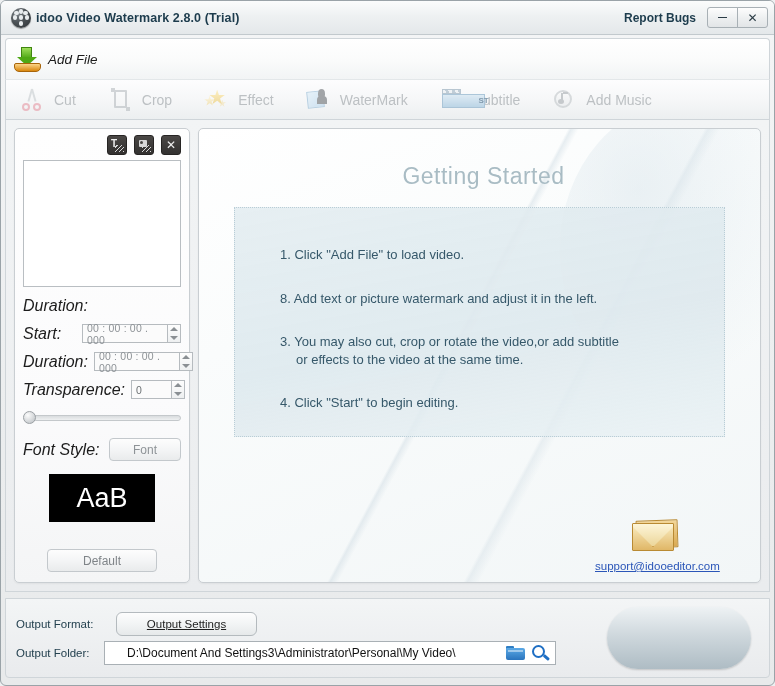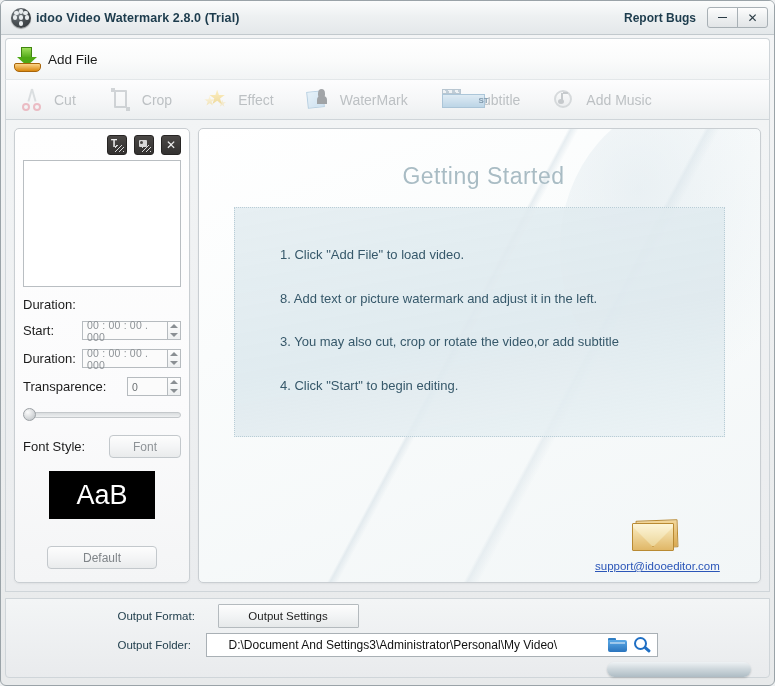--- a/index.html
+++ b/index.html
@@ -56,21 +56,21 @@
   .winbtn .dash{display:block;width:9px;height:1.5px;background:#2a3b45;}
 
   
   .topbar{
     margin:3px 4px 0 4px;height:41px;box-sizing:border-box;
     background:linear-gradient(180deg,#ffffff 0%,#fafbfb 55%,#f2f4f5 100%);
     border:1px solid #cfd5d9;border-bottom:none;border-radius:4px 4px 0 0;
     display:flex;align-items:center;padding:0 10px 0 8px;
   }
   .addfile{display:flex;align-items:center;gap:7px;cursor:pointer;}
-  .addfile-label{font-size:13.5px;color:#1c1c1c;}
+  .addfile-label{font-size:13.5px;color:#1c1c1c;font-style:italic;}
   .dl-icon{position:relative;width:27px;height:26px;flex:0 0 27px;}
   .dl-icon .arrow{
     position:absolute;left:7px;top:1px;width:11px;height:11px;
     background:linear-gradient(180deg,#9ede5a,#4fa814);
     border:1px solid #3f850f;border-bottom:none;box-sizing:border-box;
   }
   .dl-icon .arrowhead{
     position:absolute;left:2.5px;top:11px;width:0;height:0;
     border-left:10px solid transparent;border-right:10px solid transparent;
     border-top:9px solid #4fa814;
@@ -163,21 +163,21 @@
   }
   .wmbtn .glyphT{font-size:10px;font-weight:bold;color:#efefef;line-height:1;position:absolute;left:3px;top:3px;}
   .wmbtn .glyphP{position:absolute;left:3.5px;top:4px;width:8px;height:7px;background:#d7d7d7;border-radius:1px;}
   .wmbtn .glyphP:after{content:"";position:absolute;left:1px;top:1px;width:3px;height:3px;border-radius:50%;background:#4a4745;}
   .wmbtn .lines{position:absolute;right:2.5px;bottom:2.5px;width:9px;height:7px;
     background:repeating-linear-gradient(-45deg,#d9d9d9 0 1px,transparent 1px 3px);}
   .wmbtn .glyphX{font-size:12px;color:#f0f0f0;line-height:1;font-weight:bold;}
   .preview-box{
     height:127px;background:#ffffff;border:1px solid #b9bec2;box-sizing:border-box;
   }
-  .lbl{font-size:13px;color:#1c1c1c;}
+  .lbl{font-size:16px;color:#1c1c1c;font-style:italic;}
   .row{display:flex;align-items:center;margin-top:9px;gap:6px;}
   .row .lbl{flex:0 0 auto;}
   .duration-title{margin-top:10px;display:block;}
   .spin{
     display:flex;align-items:stretch;margin-left:auto;
   }
   .spin .fld{
     width:85px;height:19px;box-sizing:border-box;
     border:1px solid #b6bbbf;border-right:none;background:#fbfbfb;
     font-size:10.5px;color:#8d9296;display:flex;align-items:center;
@@ -271,42 +271,42 @@
   }
   .support a{
     font-size:11.5px;color:#2b56b8;text-decoration:underline;cursor:pointer;
   }
 
   
   .footer{
     margin:6px 4px 4px 4px;height:80px;box-sizing:border-box;
     background:linear-gradient(180deg,#f3f5f6,#e9ebed);
     border:1px solid #cfd5d9;border-radius:0 0 4px 4px;
-    display:flex;align-items:center;padding:0 10px;position:relative;flex-direction:column;
+    display:flex;align-items:center;padding:0 10px;position:relative;
   }
   .fcol{flex:1 1 auto;}
   .frow{display:flex;align-items:center;margin:5px 0;}
   .flabel{font-size:11.5px;color:#24414f;width:88px;flex:0 0 88px;}
   .combo{
     width:290px;height:24px;box-sizing:border-box;background:#fff;
     border:1px solid #a9b0b5;display:flex;align-items:center;
   }
   .combo .val{flex:1 1 auto;font-size:12.5px;color:#111;padding-left:6px;white-space:nowrap;overflow:hidden;}
   .combo .arrowbtn{
     width:26px;height:22px;flex:0 0 26px;margin:0 1px 0 0;
     background:linear-gradient(180deg,#fdfdfd,#eceeef);
     border:1px solid #bcc2c6;box-sizing:border-box;border-radius:2px;
     display:flex;align-items:center;justify-content:center;cursor:pointer;
   }
   .combo .arrowbtn .up{width:0;height:0;border-left:5px solid transparent;border-right:5px solid transparent;border-bottom:5px solid #444a4e;}
   .btn-outset{
     margin-left:12px;width:141px;height:24px;font-size:11.5px;color:#1e1e1e;
     background:linear-gradient(180deg,#fdfdfd 0%,#f2f4f5 50%,#e6e9ea 100%);
-    border:1px solid #b4babe;border-radius:1px;box-sizing:border-box;
-    display:flex;align-items:center;justify-content:center;cursor:pointer;
+    border:1px solid #b4babe;border-radius:6px;box-sizing:border-box;
+    display:flex;align-items:center;justify-content:center;cursor:pointer;text-decoration:underline;
   }
   .pathbox{
     width:452px;height:24px;box-sizing:border-box;background:#fff;
     border:1px solid #a9b0b5;display:flex;align-items:center;
   }
   .pathbox .val{flex:1 1 auto;font-size:12px;color:#111;padding-left:22px;white-space:nowrap;overflow:hidden;}
   .pbicon{width:22px;flex:0 0 22px;height:20px;position:relative;cursor:pointer;margin-right:3px;}
   .ic-folder .tab{position:absolute;left:1px;top:3px;width:8px;height:3px;background:#2f7ec4;border-radius:1px 1px 0 0;}
   .ic-folder .fb{position:absolute;left:1px;top:5px;width:19px;height:12px;background:linear-gradient(180deg,#5ba9e6,#2a74bd);border-radius:1px 2px 2px 2px;}
   .ic-folder .fb:after{content:"";position:absolute;left:2px;top:2px;right:2px;height:2px;background:rgba(255,255,255,.45);}
@@ -501,20 +501,21 @@
       <div class="gs-title">Getting Started</div>
       <div class="gs-box">
         <div class="gs-step">
           <span>1. Click "Add File" to load video.</span>
         </div>
         <div class="gs-step">
           <span>8. Add text or picture watermark and adjust it in the left.</span>
         </div>
         <div class="gs-step">
           <span>3. You may also cut, crop or rotate the video,or add subtitle</span>
+          <span class="ln2">or effects to the video at the same time.</span>
         </div>
         <div class="gs-step">
           <span>4. Click "Start" to begin editing.</span>
         </div>
       </div>
       <div class="support">
         <div class="env">
           <div class="back"></div>
             <div class="front"></div>
         </div>

